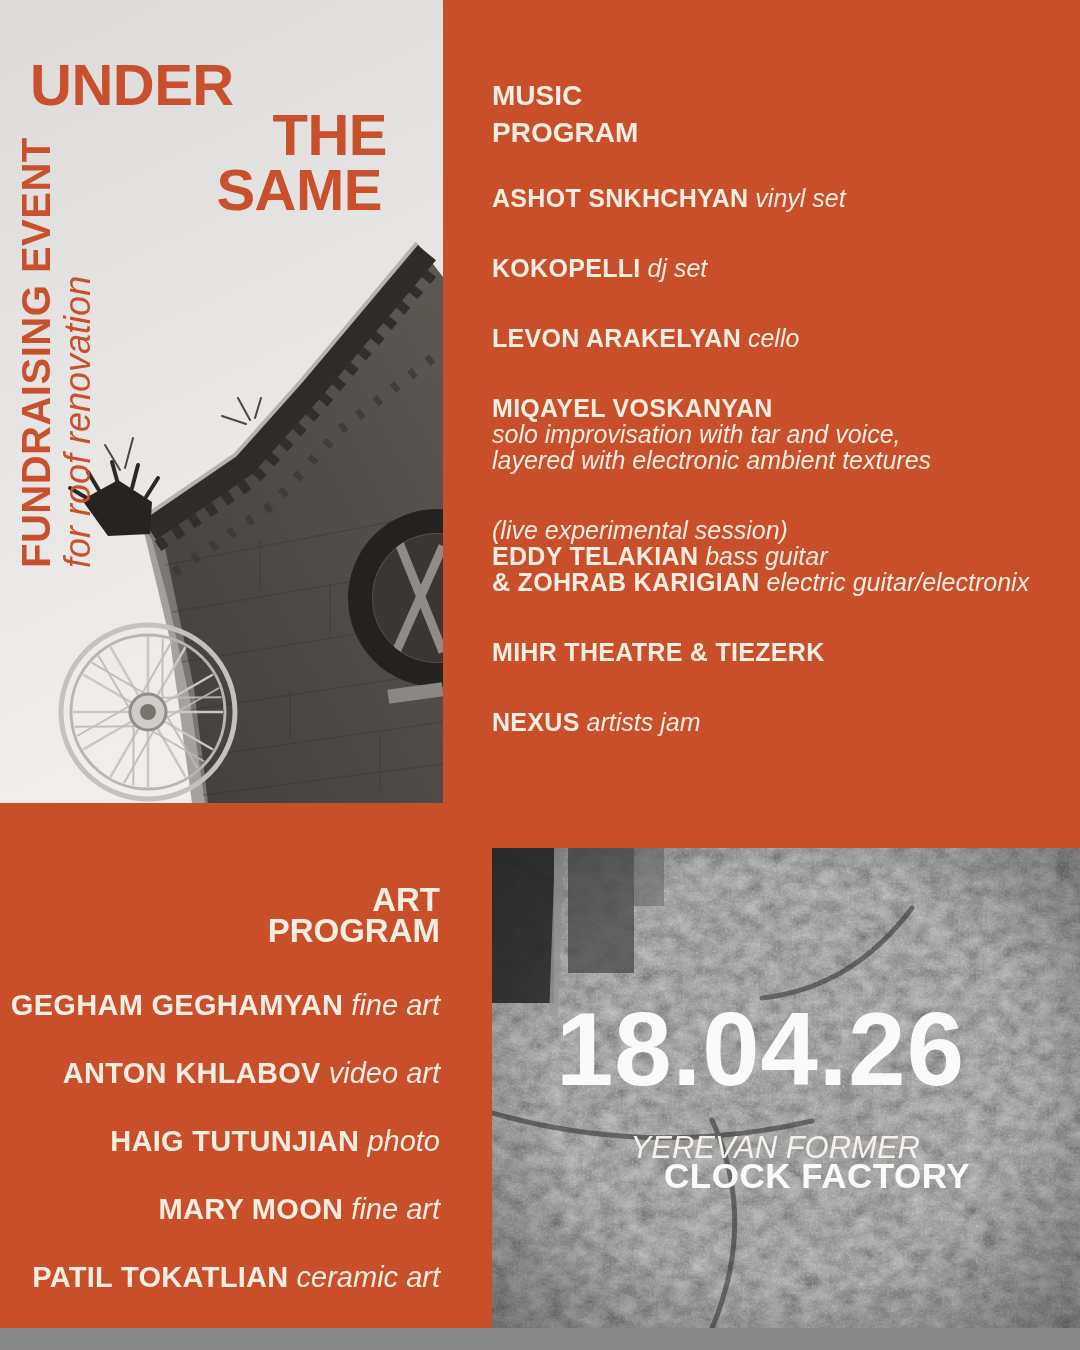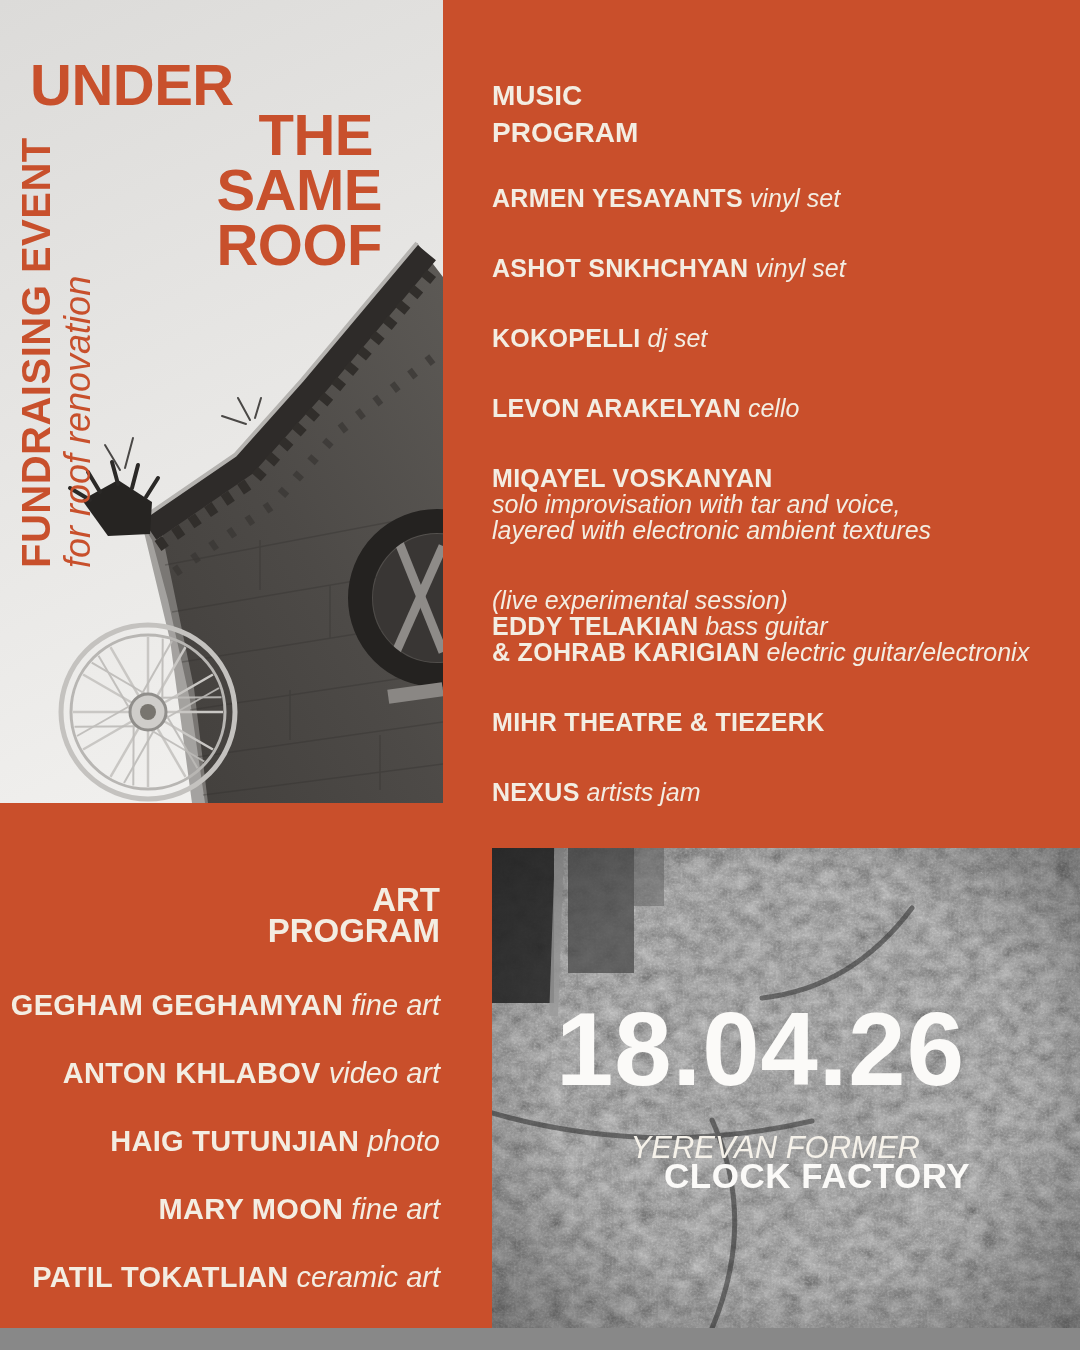--- a/index.html
+++ b/index.html
@@ -8,21 +8,21 @@
     background:#c94f2b;overflow:hidden;
     font-family:"Liberation Sans",sans-serif;
     -webkit-font-smoothing:antialiased;
   }
   
   .photo-top{position:absolute;left:0;top:0;width:443px;height:803px;overflow:hidden;}
   .photo-top svg{display:block;}
   
   .title-line{position:absolute;font-weight:700;color:#c8502c;font-size:58px;line-height:1;letter-spacing:-.5px;white-space:nowrap;}
   .tl-0{left:30px;top:56px;}
-  .tl-1{right:70px;top:106px;}
+  .tl-1{right:56px;top:106px;}
   .tl-2{right:61px;top:161px;}
   .tl-3{right:61px;top:216px;}
   .v-bold,.v-italic{
     position:absolute;transform:rotate(-90deg);transform-origin:0 0;
     color:#c8502c;white-space:nowrap;line-height:1;
   }
   .v-bold{left:16px;top:568px;font-weight:700;font-size:40px;letter-spacing:.5px;}
   .v-italic{left:60px;top:568px;font-style:italic;font-size:36px;font-weight:500;}
   
   .program{position:absolute;color:#f3ede2;}
@@ -151,34 +151,30 @@
           <use href="#sp3" transform="rotate(330 148 712)"></use>
         </g>
         <circle cx="148" cy="712" r="18" fill="#cfcdca" stroke="#908e8b" stroke-width="3"></circle>
         <circle cx="148" cy="712" r="8" fill="#78756f"></circle>
       </g>
     </svg>
 
     <span class="title-line tl-0">UNDER</span>
     <span class="title-line tl-1">THE</span>
     <span class="title-line tl-2">SAME</span>
-    <span class="title-line tl-3">ROOF</span>
     <span class="v-bold">FUNDRAISING EVENT</span>
     <span class="v-italic">for roof renovation</span>
   </div>
 
   <div class="program music">
     <div class="prog-heading">
       <div>MUSIC</div>
       <div>PROGRAM</div>
     </div>
     <div class="entries" id="music-entries">
-        <div class="entry">
-          <div class="line"><span class="seg-b">ARMEN YESAYANTS</span><span class="seg-i"> vinyl set</span></div>
-        </div>
         <div class="entry">
           <div class="line"><span class="seg-b">ASHOT SNKHCHYAN</span><span class="seg-i"> vinyl set</span></div>
         </div>
         <div class="entry">
           <div class="line"><span class="seg-b">KOKOPELLI</span><span class="seg-i"> dj set</span></div>
         </div>
         <div class="entry">
           <div class="line"><span class="seg-b">LEVON ARAKELYAN</span><span class="seg-i"> cello</span></div>
         </div>
         <div class="entry">

